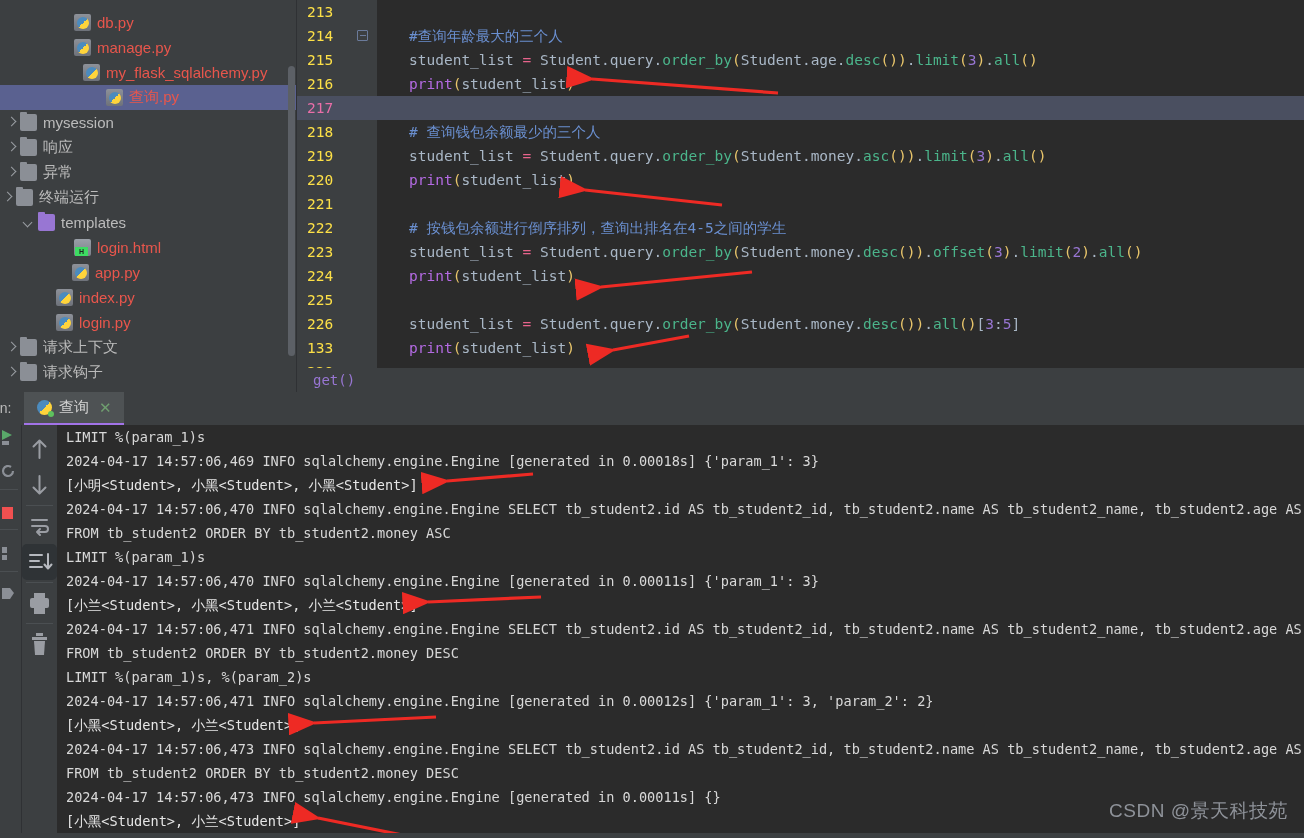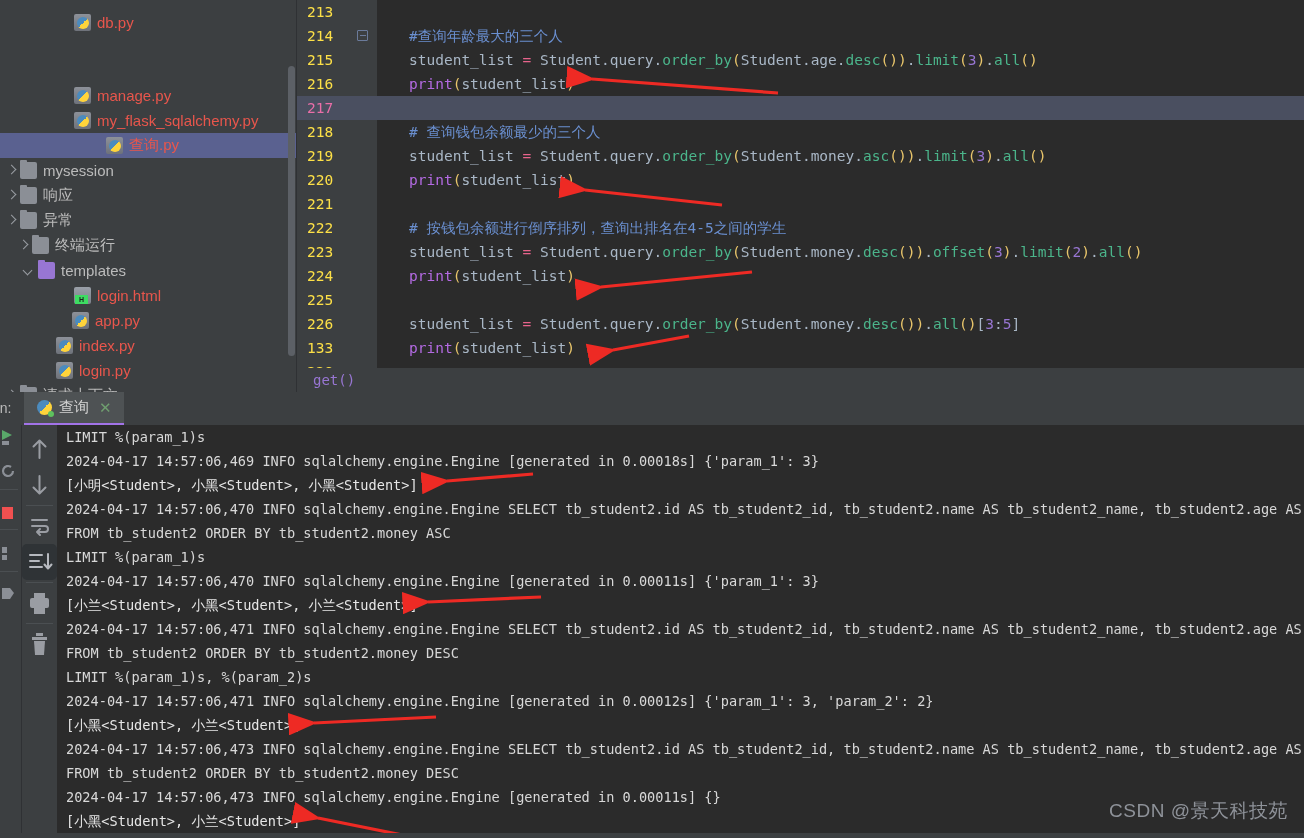--- a/index.html
+++ b/index.html
@@ -347,26 +347,26 @@
 
   <div class="top-area">
 
     <div class="sidebar">
       <div id="tree-container">
           <div class="tree-row" style="padding-left: 58px;">
             <span class="arrow "></span>
             <span class="ico ico-py"></span>
             <span class="tree-label py">db.py</span>
           </div>
-          <div class="tree-row" style="padding-left: 58px; margin-top: 48px;">
+          <div class="tree-row" style="padding-left: 58px;">
             <span class="arrow "></span>
             <span class="ico ico-py"></span>
             <span class="tree-label py">manage.py</span>
           </div>
-          <div class="tree-row" style="padding-left: 58px;">
+          <div class="tree-row" style="padding-left: 42px; margin-left: 25px;">
             <span class="arrow "></span>
             <span class="ico ico-py"></span>
             <span class="tree-label py">my_flask_sqlalchemy.py</span>
           </div>
           <div class="tree-row selected" style="padding-left: 90px;">
             <span class="arrow "></span>
             <span class="ico ico-py"></span>
             <span class="tree-label py">查询.py</span>
           </div>
           <div class="tree-row" style="padding-left: 4px;">
@@ -377,21 +377,21 @@
           <div class="tree-row" style="padding-left: 4px;">
             <span class="arrow closed"></span>
             <span class="ico ico-folder"></span>
             <span class="tree-label">响应</span>
           </div>
           <div class="tree-row" style="padding-left: 4px;">
             <span class="arrow closed"></span>
             <span class="ico ico-folder"></span>
             <span class="tree-label">异常</span>
           </div>
-          <div class="tree-row" style="padding-left: 16px;">
+          <div class="tree-row" style="padding-left: 0;">
             <span class="arrow closed"></span>
             <span class="ico ico-folder"></span>
             <span class="tree-label">终端运行</span>
           </div>
           <div class="tree-row" style="padding-left: 22px;">
             <span class="arrow open"></span>
             <span class="ico ico-folder purple"></span>
             <span class="tree-label">templates</span>
           </div>
           <div class="tree-row" style="padding-left: 58px;">

